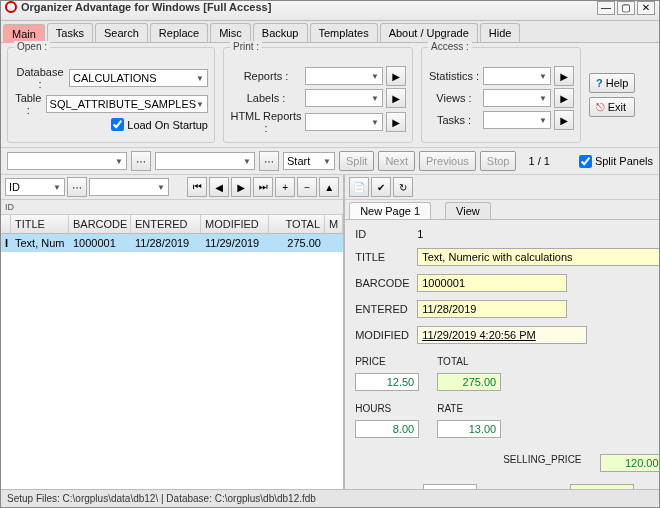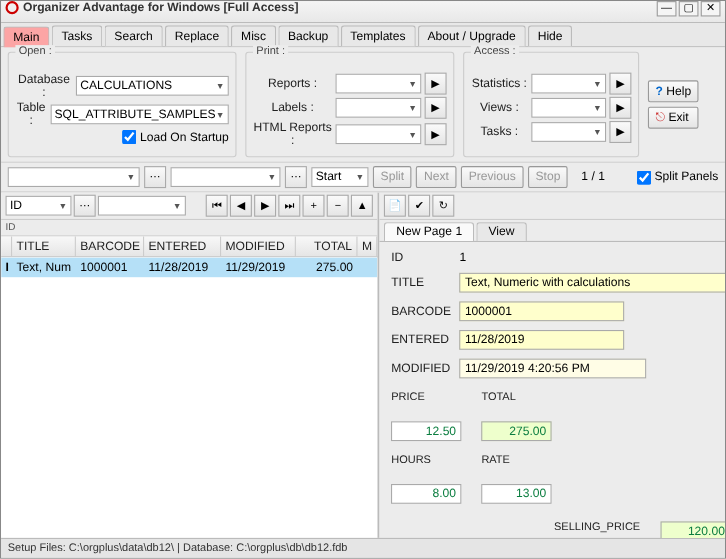--- a/index.html
+++ b/index.html
@@ -30,29 +30,29 @@
 .gridtoolbar { display: flex; align-items: center; padding: 2px 4px; gap: 2px; background: #ececec; border-bottom: 1px solid #ccc; }
 .gridhead { display: flex; background: linear-gradient(#f8f8f8,#e5e5e5); border-bottom: 1px solid #bbb; }
 .gh { border-right: 1px solid #ccc; padding: 3px 4px; font-weight: normal; color: #222; }
 .gridbody { flex: 1; background: #fff; overflow: hidden; }
 .gridrow { display: flex; height: 18px; align-items: center; }
 .gridrow.sel { background: #b5e0f7; }
 .gc { padding: 0 4px; overflow: hidden; white-space: nowrap; }
 .rightpane { flex: 1; display: flex; flex-direction: column; background: #ececec; }
 .detailtoolbar { display:flex; padding:2px 4px; gap:2px; background:#ececec; border-bottom:1px solid #ccc;}
 .detailtabs { display: flex; padding: 2px 4px 0 4px; border-bottom: 1px solid #bbb; }
-.dtab { padding: 2px 10px; border: 1px solid #bbb; border-bottom: none; background: #e8e8e8; cursor: pointer; border-radius:3px 3px 0 0; margin-right:2px;text-align:right;}
+.dtab { padding: 2px 10px; border: 1px solid #bbb; border-bottom: none; background: #e8e8e8; cursor: pointer; border-radius:3px 3px 0 0; margin-right:14px;text-align:right;}
 .dtab.active { background: #fafafa; }
 .form { padding: 8px 10px; display: flex; flex-direction: column; gap: 8px; overflow: auto; flex:1; }
 .frow { display: flex; align-items: center; gap: 6px; }
 .flbl { width: 56px; color: #222; }
 .finput { flex: 1; height: 18px; border: 1px solid #aaa; background: #ffffcc; padding: 0 4px; display:flex; align-items:center;}
-.finput.ro { background: #fffde6; }
+.finput.ro { background: #fffde6; text-decoration: underline; }
 .numgrid { display: flex; gap: 18px; margin-top: 4px; }
-.numcol { display: flex; flex-direction: column; gap: 16px; }
+.numcol { display: flex; flex-direction: column; gap: 6px; }
 .numlbl { color: #222; font-size: 10px; }
 .numval { width: 64px; height: 18px; border: 1px solid #aaa; text-align: right; padding: 0 4px; display:flex; align-items:center; justify-content:flex-end;}
 .numval.in { background: #fff; color: #0a7d3f; }
 .numval.out { background: #eeffcc; color: #0a7d3f; }
 .statusbar { height: 18px; background: #e5e5e5; border-top: 1px solid #bbb; padding: 0 6px; display: flex; align-items: center; color: #333; font-size: 10px; }
 .spacer { flex: 1; }
 </style>
 </head>
 <body>
 

